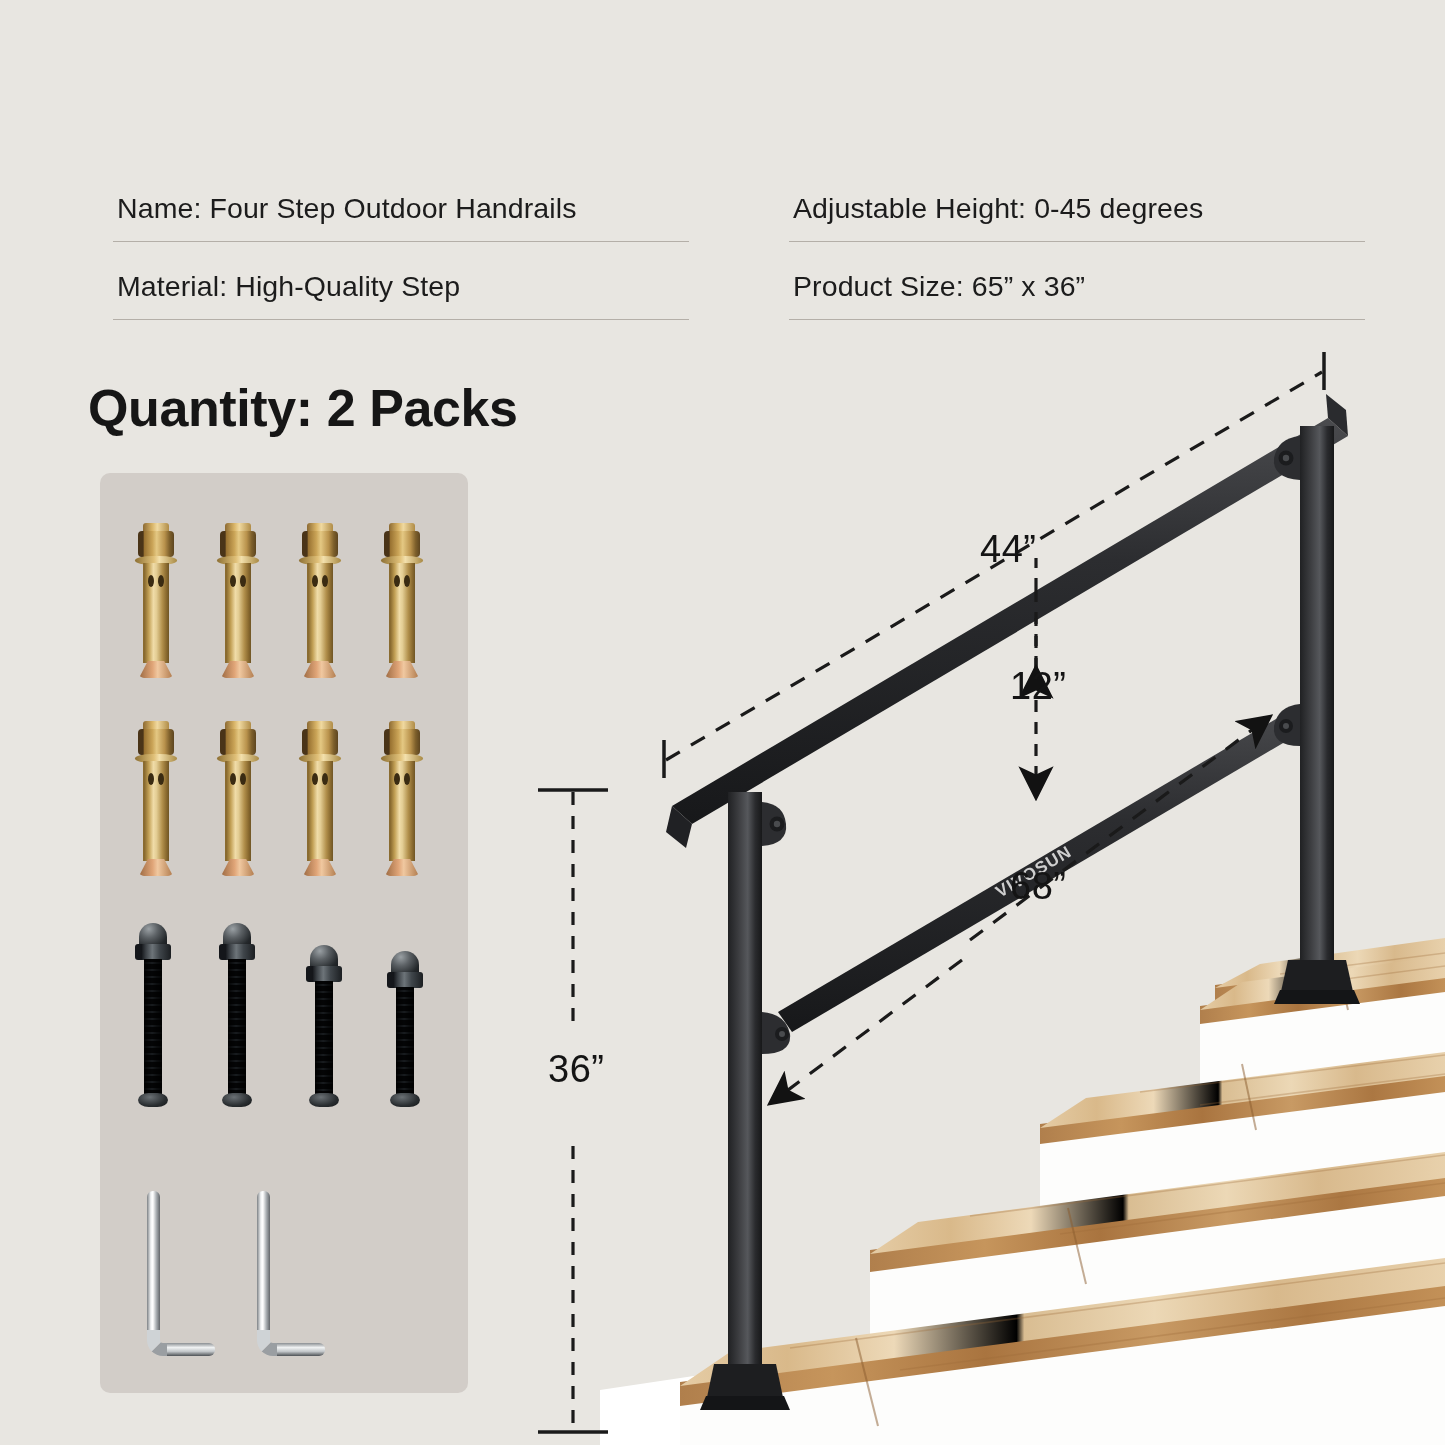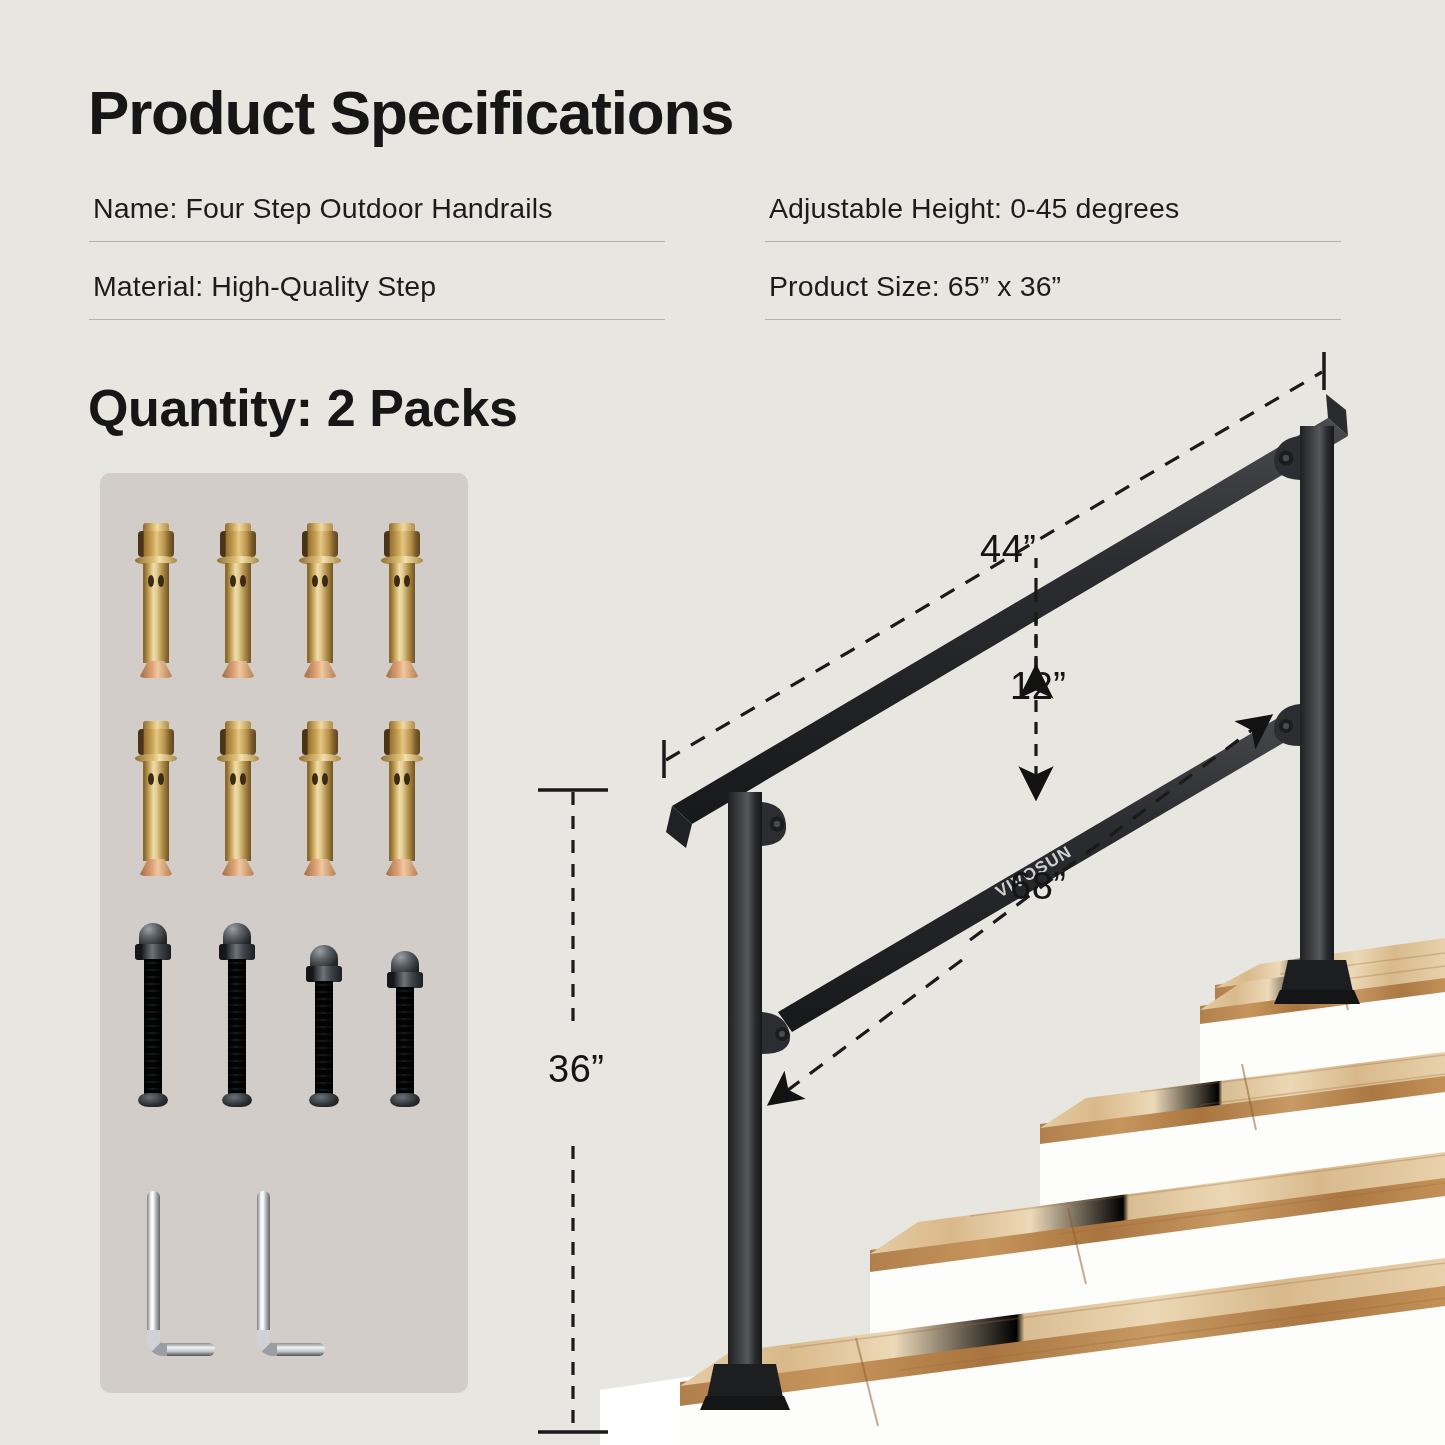--- a/index.html
+++ b/index.html
@@ -24,25 +24,26 @@
     top: 82px;
     font-size: 62px;
     font-weight: bold;
     letter-spacing: -1.2px;
     color: #161616;
     line-height: 1;
   }
 
   .spec-grid {
     position: absolute;
-    left: 89px;
+    left: 104px;
     top: 186px;
     width: 1270px;
     display: flex;
     gap: 100px;
+    justify-content: center;
   }
   .spec-col { width: 576px; }
   .spec-row {
     border-bottom: 1.5px solid #b4afa8;
     padding: 6px 4px 16px 4px;
     margin-bottom: 22px;
   }
   .spec-row:last-child { margin-bottom: 0; }
   .spec-text {
     font-size: 28.5px;
@@ -189,21 +190,20 @@
     color: #141414;
     letter-spacing: 0.5px;
     white-space: nowrap;
   }
 </style>
 </head>
 <body>
 
 <div id="page">
 
-  <div class="page-title">Product Specifications</div>
 
   <div class="spec-grid">
     <div class="spec-col">
       <div class="spec-row">
         <div class="spec-text">Name: Four Step Outdoor Handrails</div>
       </div>
       <div class="spec-row">
         <div class="spec-text">Material: High-Quality Step</div>
       </div>
     </div>

